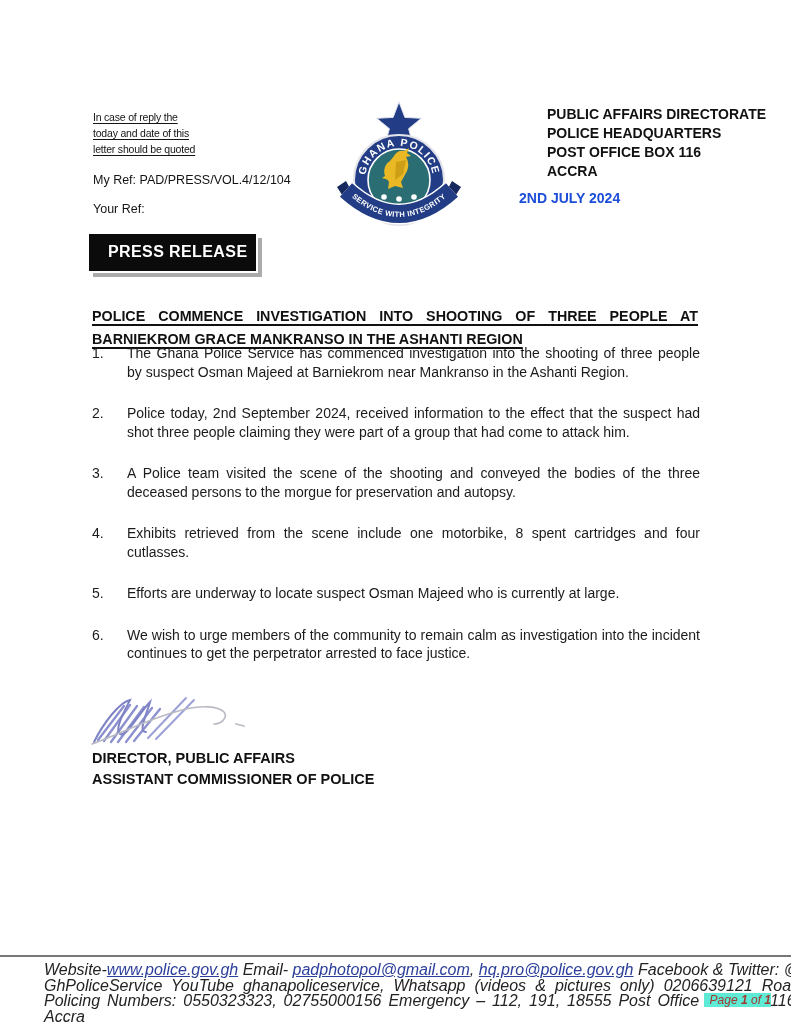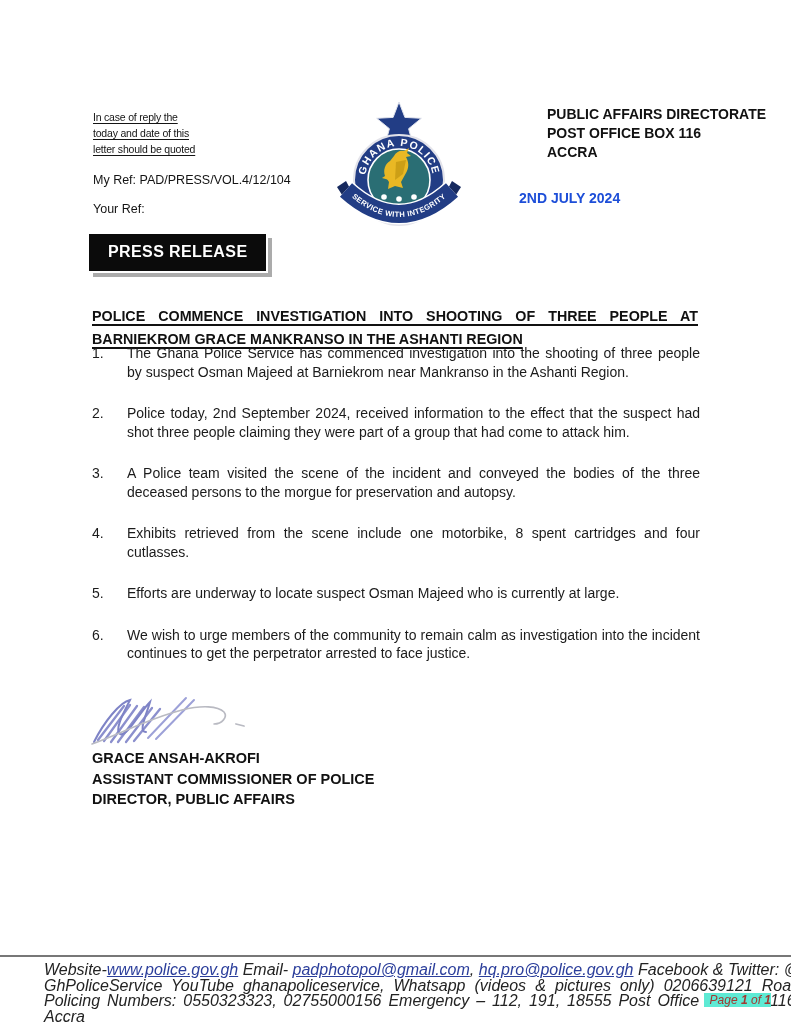--- a/index.html
+++ b/index.html
@@ -32,21 +32,21 @@
     font-weight: bold; font-size: 14px; line-height: 19px; color: #111;
   }
   .addr span { display: block; padding-left: 28px; }
   .date-line { position: absolute; left: 519px; top: 190px; font-weight: bold; font-size: 14px; color: #1d4ed8; }
 
   
   .press-badge {
     position: absolute; left: 89px; top: 234px;
     background: #0b0b0b; color: #ffffff;
     font-weight: bold; font-size: 16px; letter-spacing: 0.4px;
-    padding: 9px 19px 10px 19px;
+    padding: 9px 9px 10px 19px;
     box-shadow: 0 0 0 2px #ffffff, 5px 5px 0 1px #ababab;
     border: none;
   }
 
   
   .headline {
     position: absolute; left: 92px; top: 289px; width: 606px;
     font-weight: bold; font-size: 14.3px; line-height: 23px; color: #111;
   }
   .headline .hl1 {
@@ -139,20 +139,21 @@
         <path d="M 10,90 Q 63,138 116,90" fill="none" stroke="#223d85" stroke-width="18"></path>
         <text font-size="7.5" font-weight="bold" fill="#ffffff" letter-spacing="0.4">
           <textPath href="#ribbonTextPath" startOffset="50%" text-anchor="middle">SERVICE WITH INTEGRITY</textPath>
         </text>
       </g>
     </svg>
   </div>
 
   <div class="addr">
     <span>PUBLIC AFFAIRS DIRECTORATE</span>
+    <span>POLICE HEADQUARTERS</span>
     <span>POST OFFICE BOX 116</span>
     <span>ACCRA</span>
   </div>
   <div class="date-line">2ND JULY 2024</div>
 
   <div class="press-badge">PRESS RELEASE</div>
 
   <div class="headline">
     <span class="hl1">POLICE COMMENCE INVESTIGATION INTO SHOOTING OF THREE PEOPLE AT</span>
     <span class="hl2">BARNIEKROM GRACE MANKRANSO IN THE ASHANTI REGION</span>
@@ -162,21 +163,21 @@
     <div class="list-item">
       <span class="item-num">1.</span>
       <span class="item-text">The Ghana Police Service has commenced investigation into the shooting of three people by suspect Osman Majeed at Barniekrom near Mankranso in the Ashanti Region.</span>
     </div>
     <div class="list-item">
       <span class="item-num">2.</span>
       <span class="item-text">Police today, 2nd September 2024, received information to the effect that the suspect had shot three people claiming they were part of a group that had come to attack him.</span>
     </div>
     <div class="list-item">
       <span class="item-num">3.</span>
-      <span class="item-text">A Police team visited the scene of the incident and conveyed the bodies of the three deceased persons to the morgue for preservation and autopsy.</span>
+      <span class="item-text">A Police team visited the scene of the shooting and conveyed the bodies of the three deceased persons to the morgue for preservation and autopsy.</span>
     </div>
     <div class="list-item">
       <span class="item-num">4.</span>
       <span class="item-text">Exhibits retrieved from the scene include one motorbike, 8 spent cartridges and four cutlasses.</span>
     </div>
     <div class="list-item">
       <span class="item-num">5.</span>
       <span class="item-text">Efforts are underway to locate suspect Osman Majeed who is currently at large.</span>
     </div>
     <div class="list-item">
@@ -191,22 +192,21 @@
         <path stroke="#8b8fcd" stroke-width="2.3" d="M8,46 L34,12 M14,47 L40,11 M21,48 L47,12 M28,48 L54,13 M36,48 L62,14 M44,47 L70,15"></path>
         <path stroke="#7e83c6" stroke-width="2" d="M4,48 C14,28 30,8 40,6 C34,18 24,36 30,40 C36,44 50,18 60,8 C56,22 48,38 56,38"></path>
         <path stroke="#9da1d8" stroke-width="2" d="M58,44 L96,4 M66,45 L104,6"></path>
         <path stroke="#b9bac2" stroke-width="1.6" d="M2,50 C30,40 60,24 92,16 C112,11 128,12 134,18 C138,23 132,30 124,30"></path>
         <path stroke="#b9bac2" stroke-width="1.8" d="M146,30 l8,2"></path>
       </g>
     </svg>
   </div>
 
   <div class="signatory">
-    <span>GRACE ANSAH-AKROFI</span>
+    <span>DIRECTOR, PUBLIC AFFAIRS</span>
     <span>ASSISTANT COMMISSIONER OF POLICE</span>
-    <span>DIRECTOR, PUBLIC AFFAIRS</span>
   </div>
 
   <div class="footer-rule"></div>
   <div class="footer-text"><span>Website-</span><span class="flink">www.police.gov.gh</span><span> Email- </span><span class="flink">padphotopol@gmail.com</span><span>, </span><span class="flink">hq.pro@police.gov.gh</span><span> Facebook &amp; Twitter: @ GhPoliceService YouTube ghanapoliceservice, Whatsapp (videos &amp; pictures only) 0206639121 Road Policing Numbers: 0550323323, 02755000156 Emergency – 112, 191, 18555 Post Office Box GP 116, Accra</span></div>
   <div class="page-indicator"><span>Page </span><b>1</b><span> of </span><b>1</b></div>
 
 </div>
 
 </body></html>

